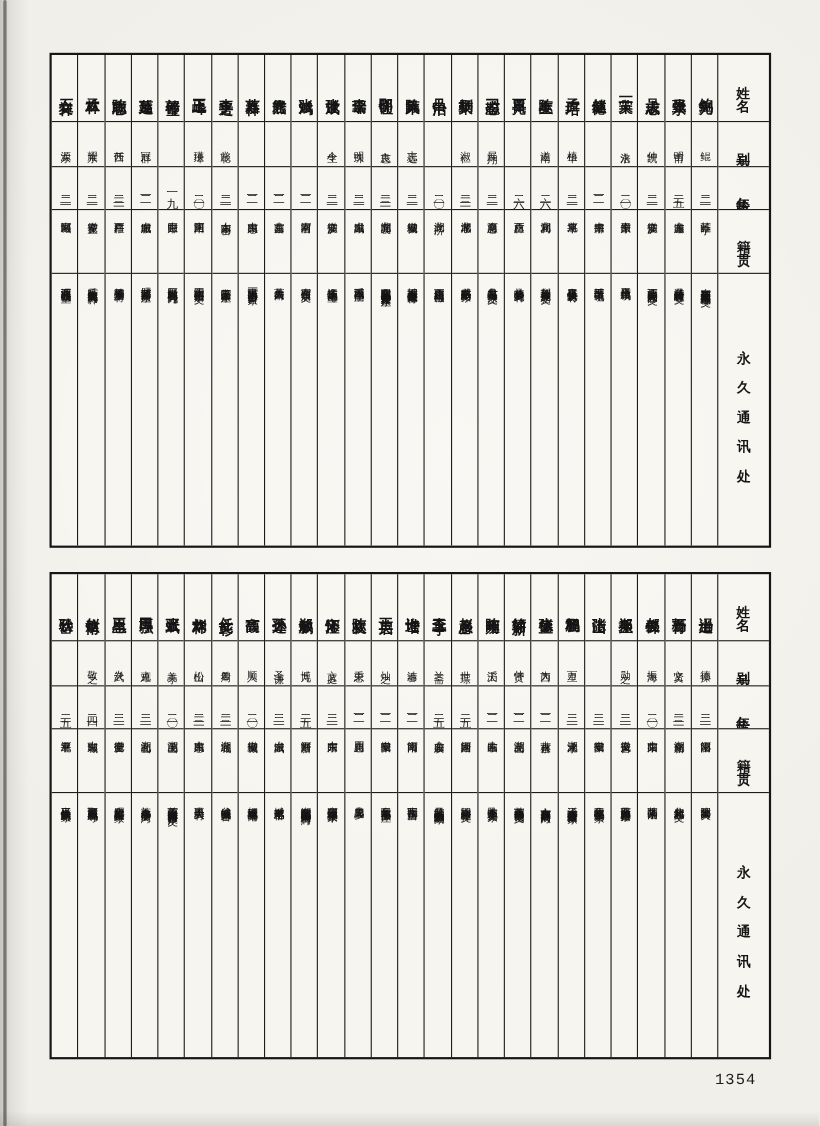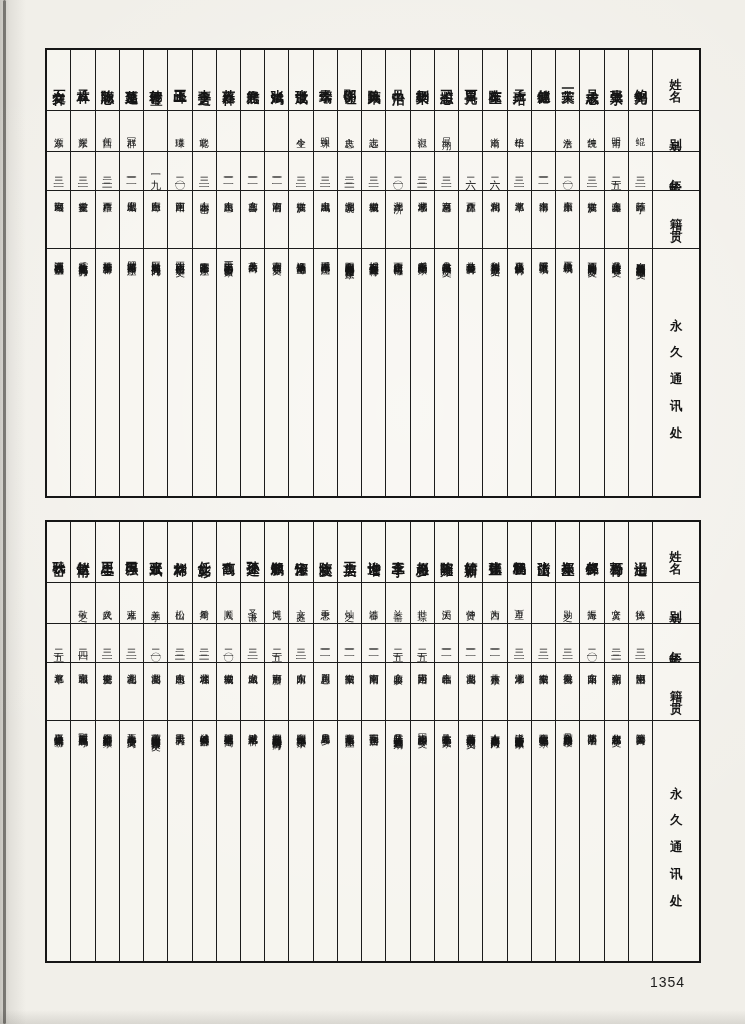--- a/index.html
+++ b/index.html
@@ -53,21 +53,21 @@
   .h-alias .vtext{letter-spacing:3px;}
   .h-age   .vtext{letter-spacing:2px;}
   .h-origin .vtext{letter-spacing:12px;}
   .h-addr  .vtext{letter-spacing:27px;}
   .h-name{align-items:center;}
   .h-origin{align-items:center;padding-top:0;}
   .h-addr{align-items:center;}
 
   .page-number{
     position:absolute;left:650px;top:974px;
-    font-family:Liberation Sans, sans-serif;
+    font-family:Liberation Mono, monospace;
     font-size:14px;letter-spacing:1px;color:#1b1b1b;
   }
 </style>
 </head>
 <body>
 
 <div class="paper"></div>
 <div class="scan-edge"></div>
 
 <div class="reg-table" id="table-upper">

